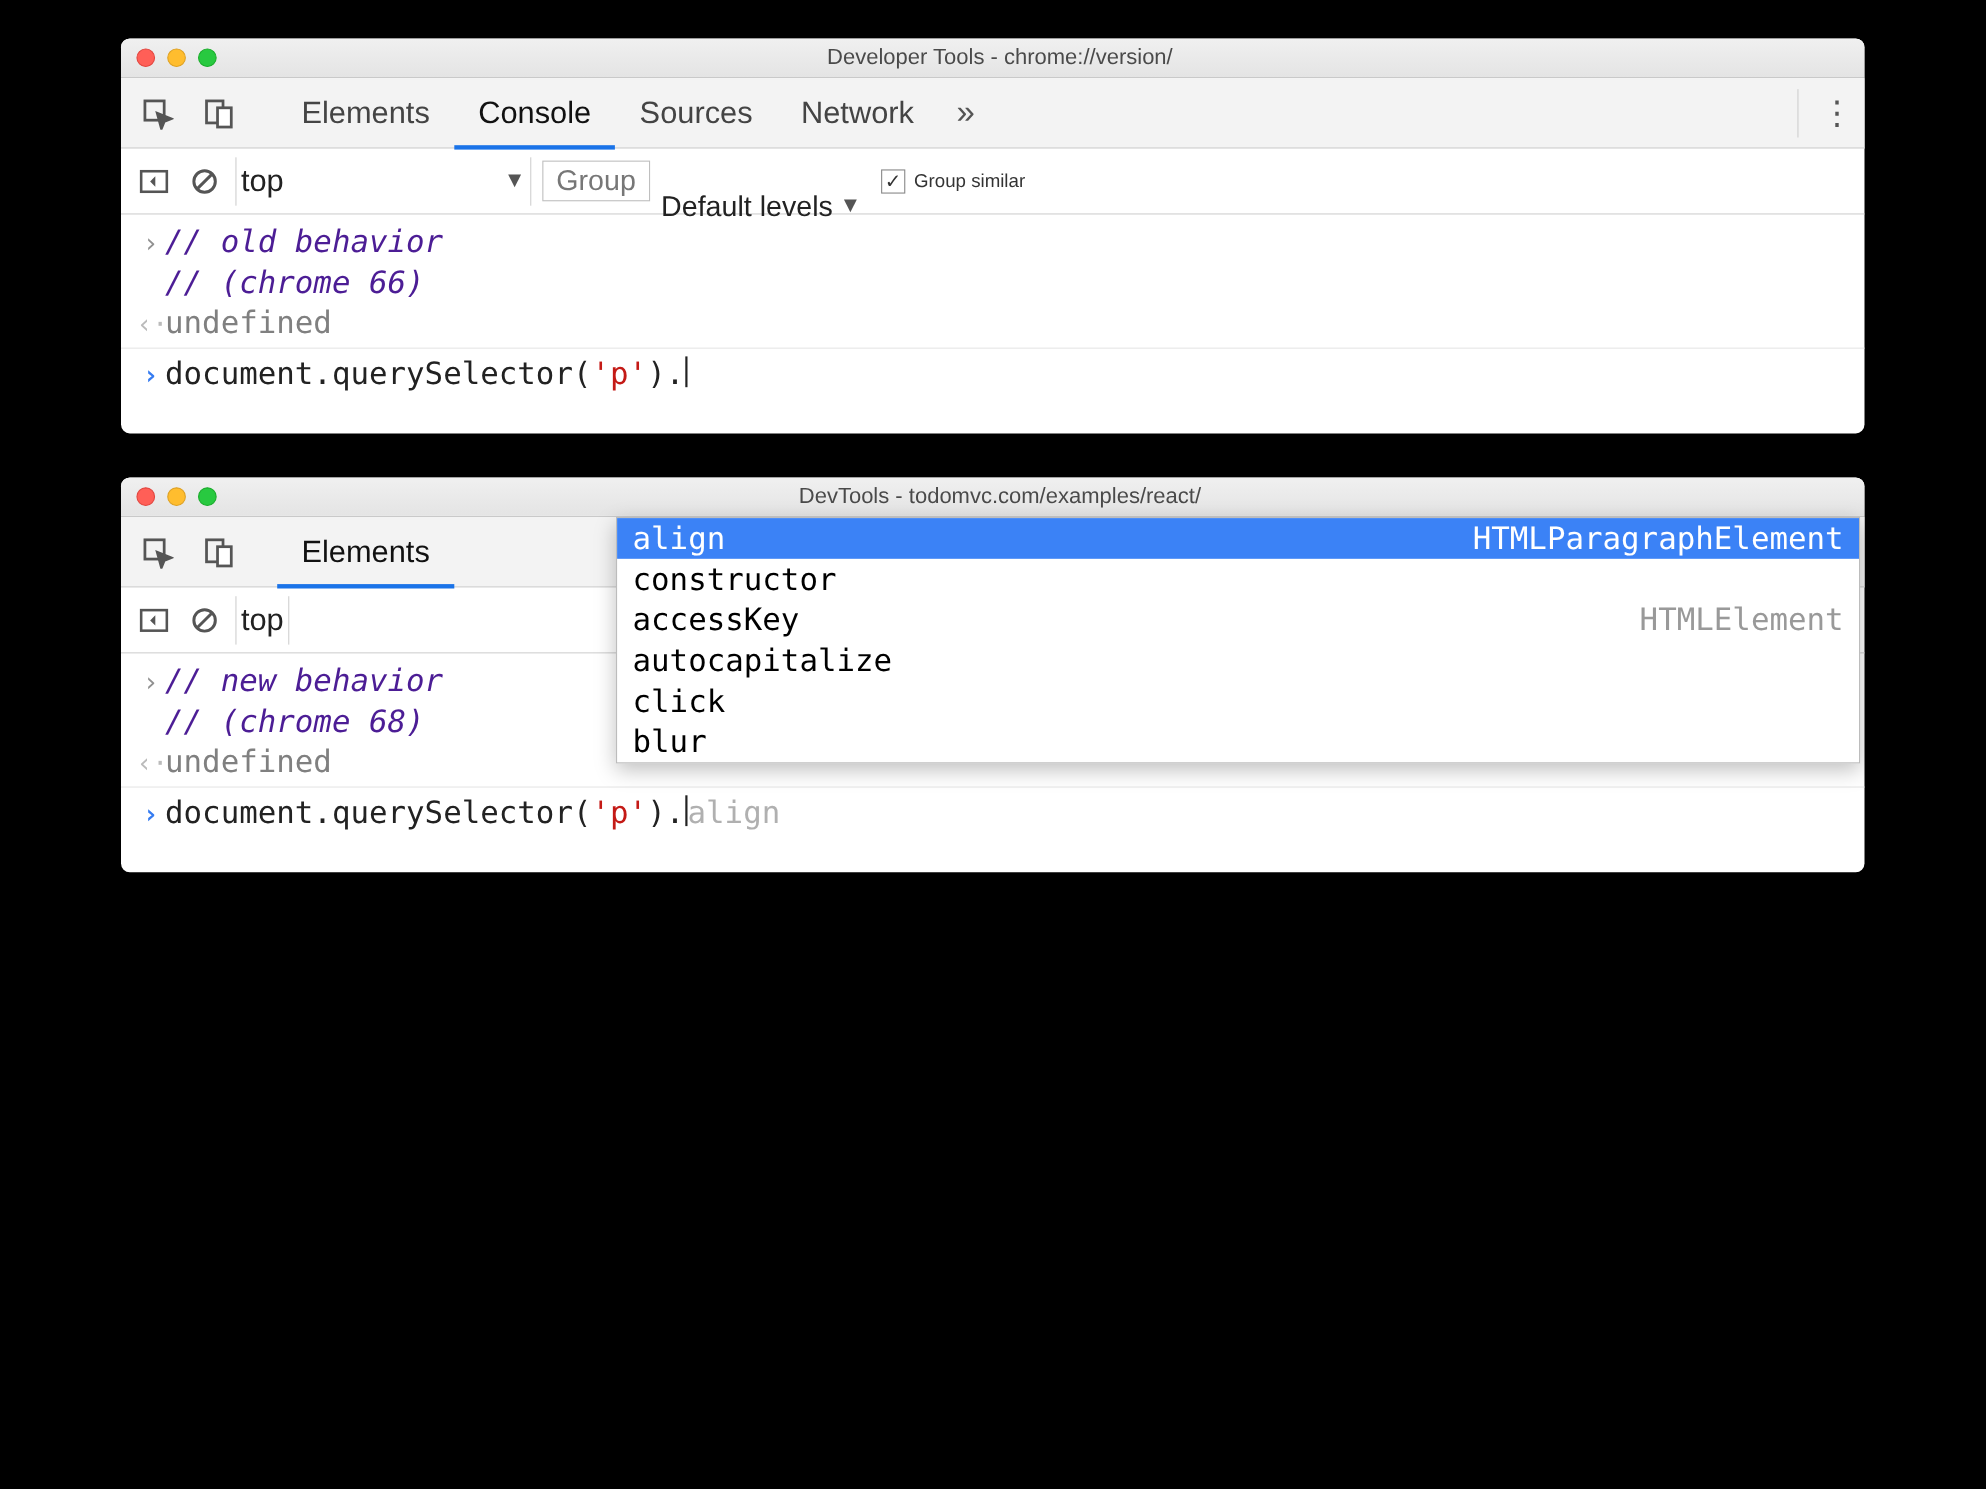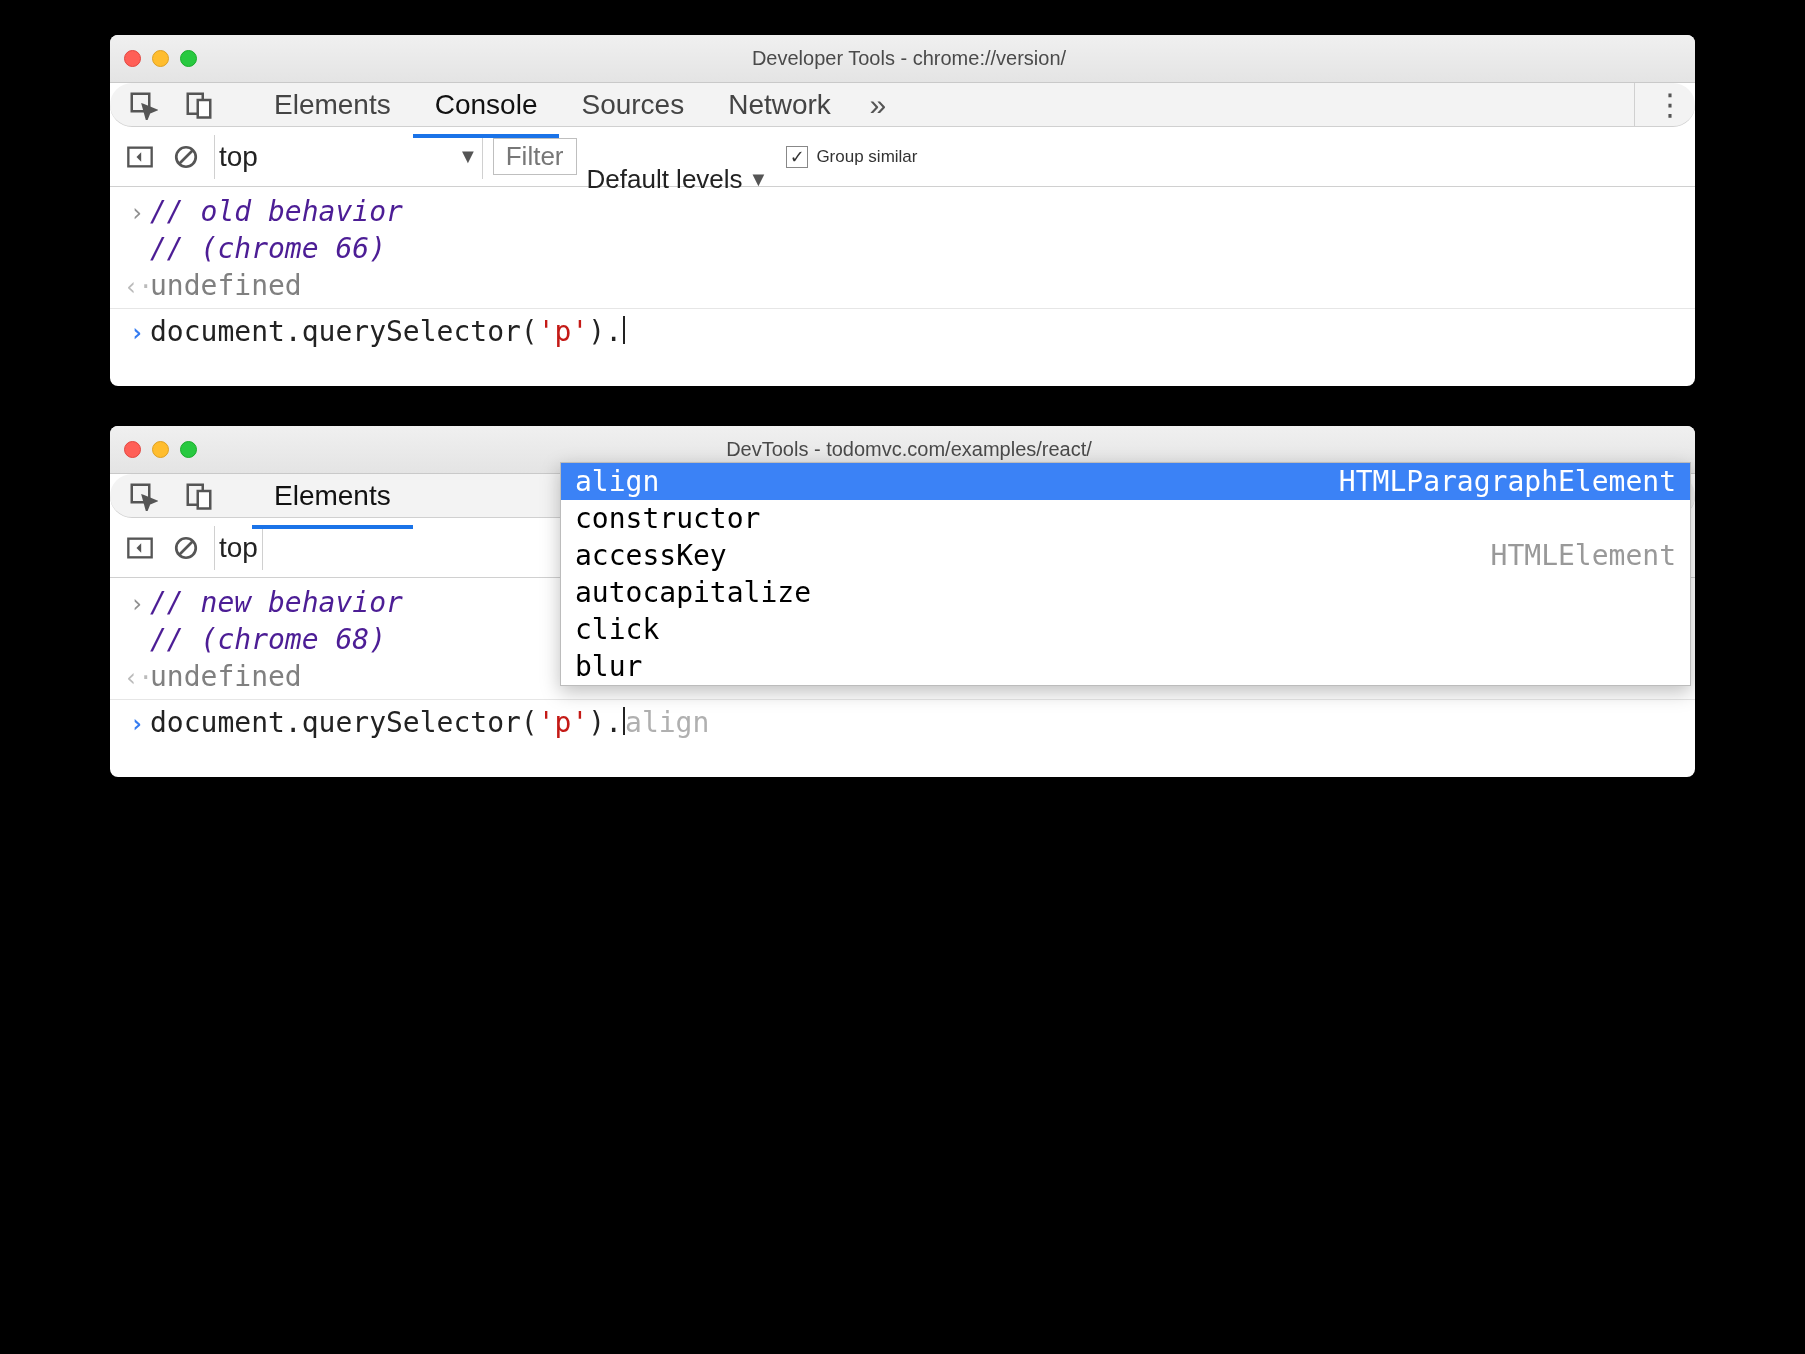--- a/index.html
+++ b/index.html
@@ -13,42 +13,41 @@
     background: #fff;
     border-radius: 8px;
     overflow: visible;
     box-shadow: 0 12px 40px rgba(0,0,0,0.5);
     margin-bottom: 40px;
     position: relative;
   }
   .titlebar {
     background: linear-gradient(#f0f0f0,#e4e4e4);
     border-bottom: 1px solid #c9c9c9;
-    height: 48px;
+    height: 36px;
     display: flex;
     align-items: center;
     padding: 0 14px;
     border-radius: 8px 8px 0 0;
     font-size: 20px;
     color: #4a4a4a;
   }
   .traffic { display: flex; gap: 11px; align-items: center; }
   .dot { width: 17px; height: 17px; border-radius: 50%; }
   .dot.red { background:#ff5f57; border:1px solid #e2463f; }
   .dot.yellow { background:#ffbd2e; border:1px solid #dea123; }
   .dot.green { background:#28c940; border:1px solid #1aad2b; }
   .title-text { flex:1; text-align:center; font-weight:400; }
 
   .tabbar {
     display:flex;
     align-items:center;
     border-bottom: 1px solid #d0d0d0;
-    height: 44px;
+    height: 64px;
     background:#f3f3f3;
-    border-radius:28px;
   }
   .tabbar .iconbtn {
     width:46px; height:40px;
     display:flex; align-items:center; justify-content:center;
     margin-left:10px;
   }
   .tabbar .tabs { display:flex; margin-left:30px; }
   .tab {
     padding: 0 22px;
     height:64px;
@@ -199,21 +198,21 @@
       <svg width="26" height="26" viewBox="0 0 24 24" fill="none" stroke="#555" stroke-width="2.5">
           <circle cx="12" cy="12" r="9"></circle>
           <line x1="6" y1="18" x2="18" y2="6"></line>
         </svg>
     </div>
     <div class="context-select">
       <span>top</span>
       <span class="tri">▼</span>
     </div>
     <div class="filter-box">
-      <span>Filter</span>
+      <span>Group</span>
     </div>
     <div class="levels">
       <span>Default levels</span>
       <span class="tri">▼</span>
     </div>
     <label style="display:flex;align-items:center;gap:8px;margin-left:8px;">
       <span class="checkbox">✓</span>
       <span class="group-label">Group similar</span>
     </label>
   </div>

